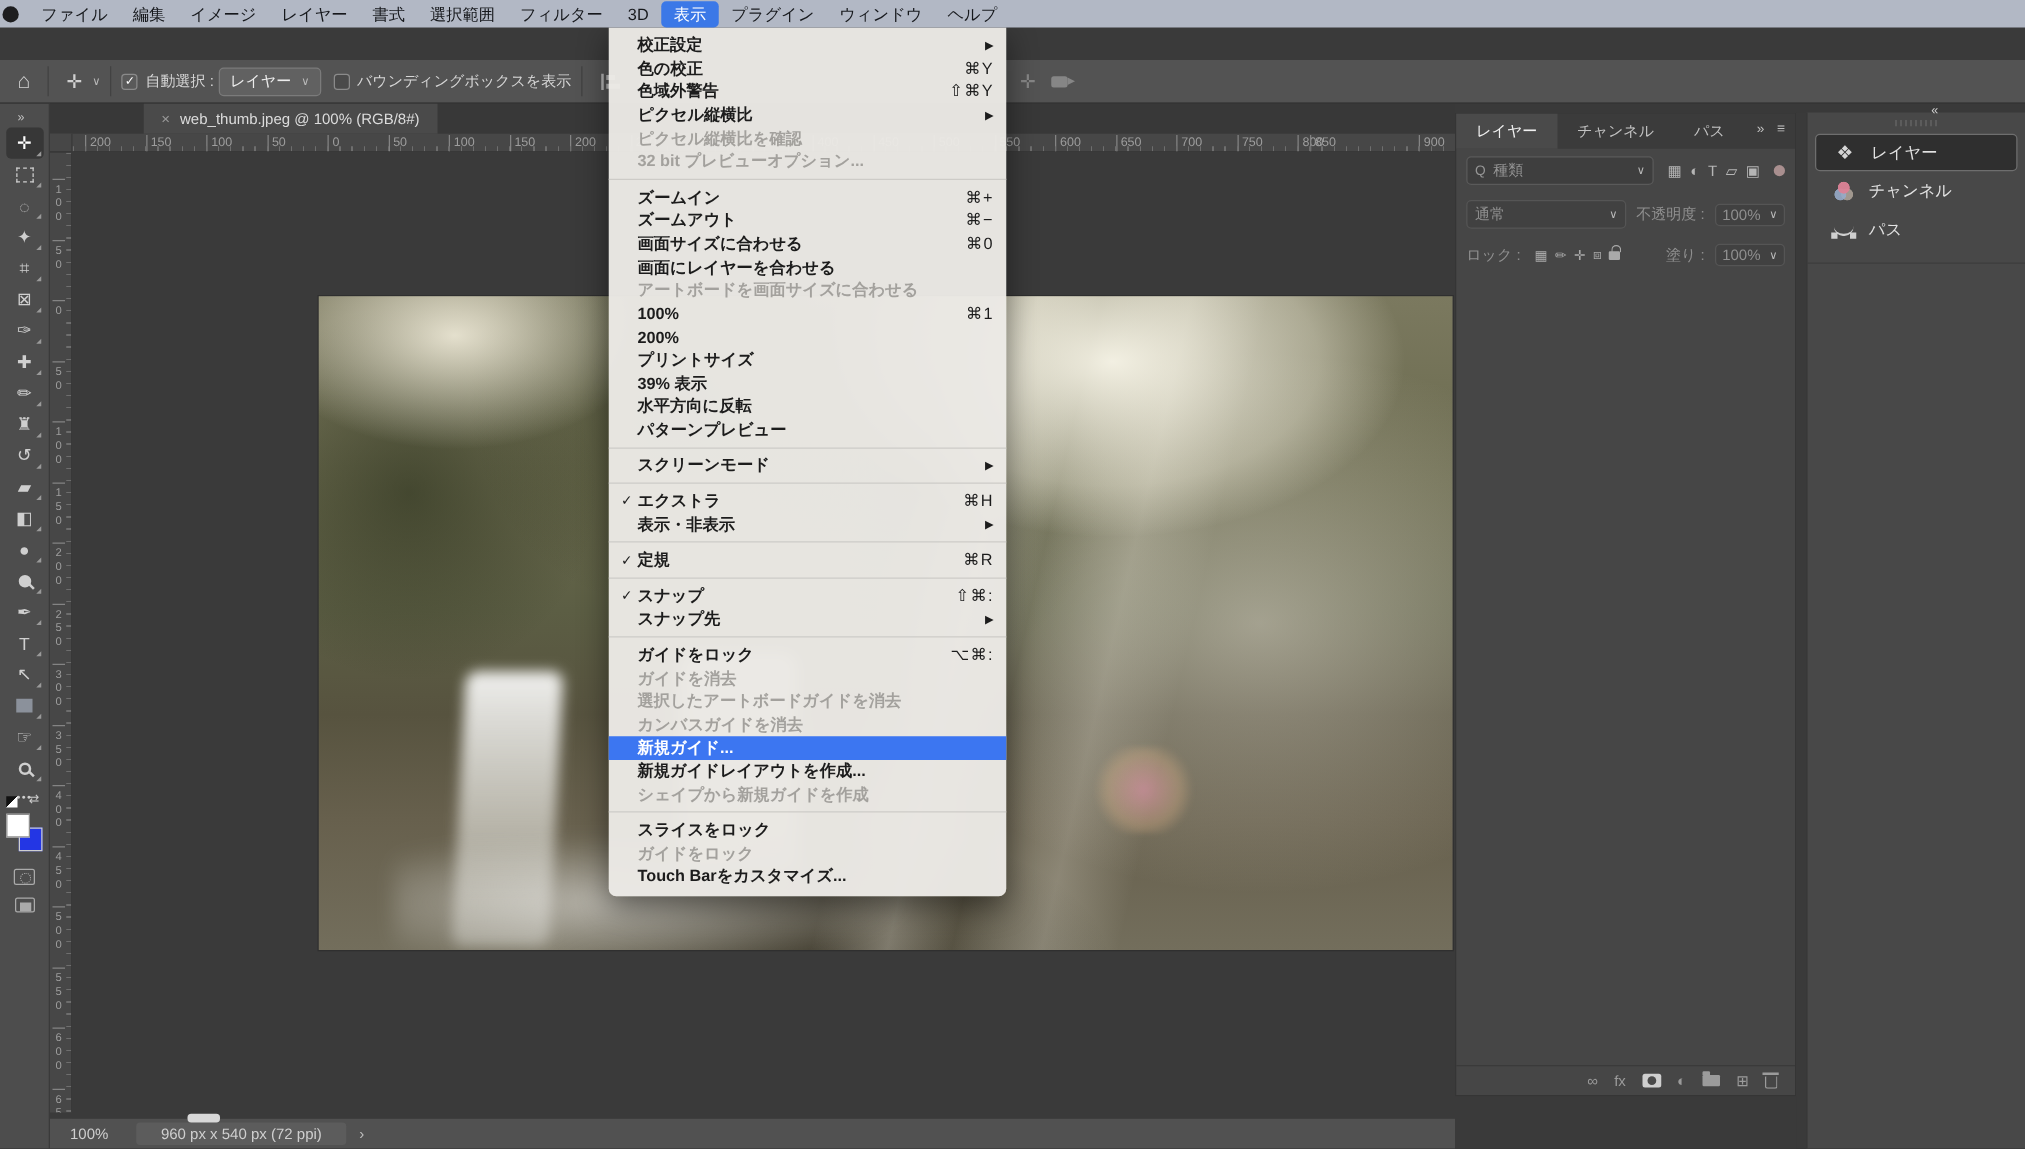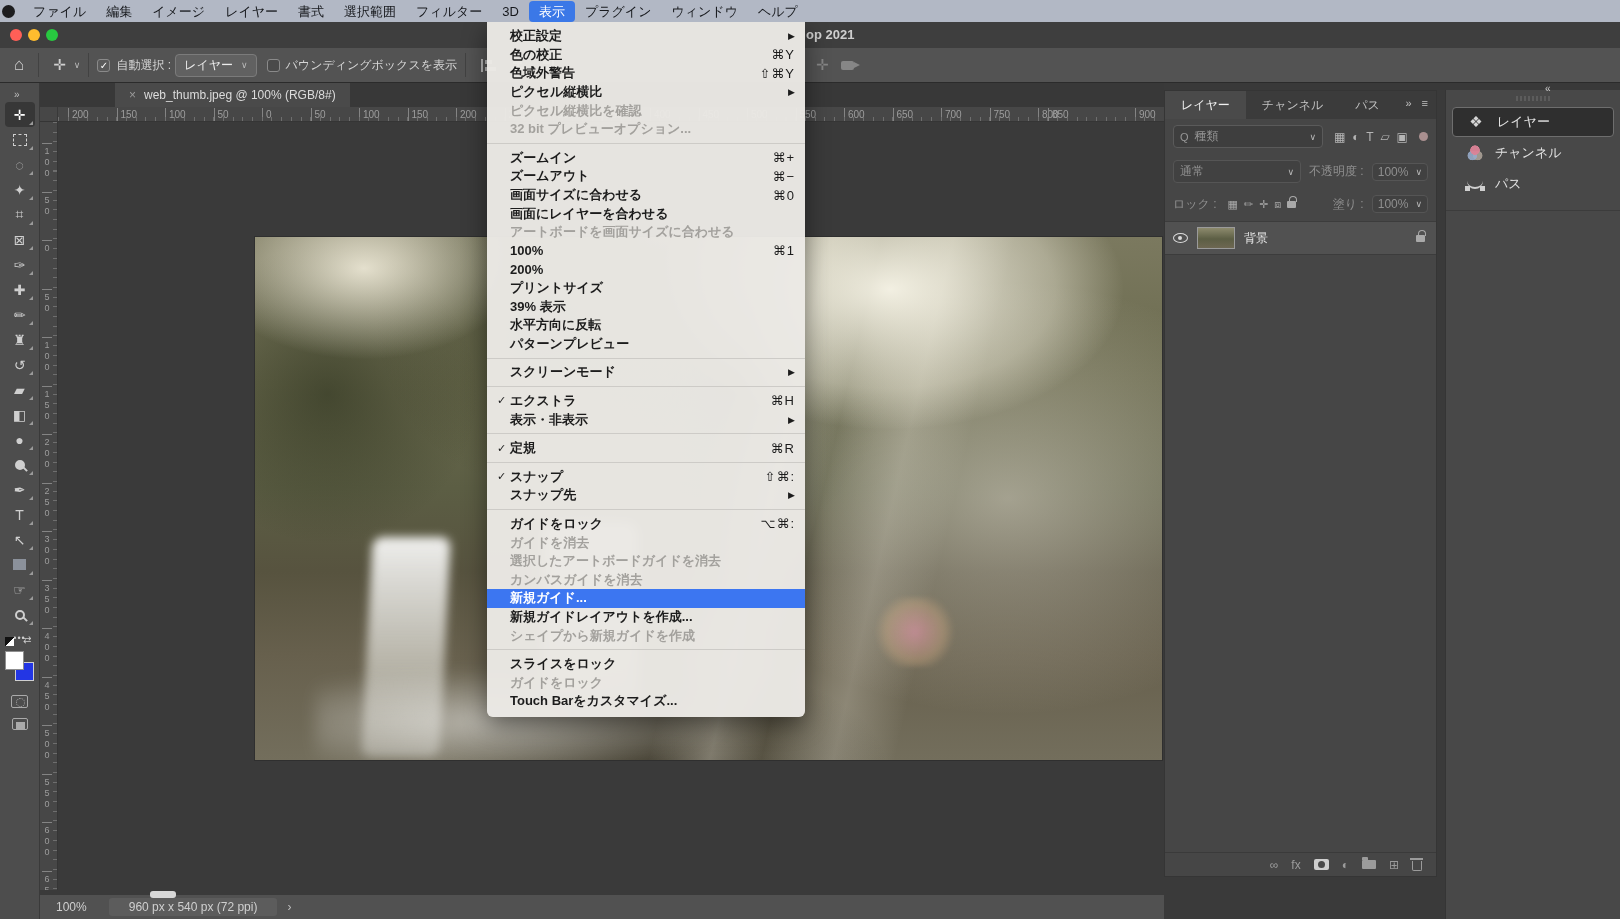--- a/index.html
+++ b/index.html
@@ -160,26 +160,20 @@
   #status-chev{margin-left:10px;color:#bdbdbd;}
   #scroll-thumb{position:absolute;left:110px;top:-4px;width:26px;height:7px;background:#d8d8d8;border-radius:3px;}
   #panels-strip{position:absolute;left:1164px;top:83px;width:456px;height:7px;background:#393939;}
   #below-panel{position:absolute;left:1164px;top:877px;width:273px;height:42px;background:#3a3a3a;}
 </style>
 </head>
 <body>
 
 <div id="stage">
 
-  <div id="titlebar">
-    <div class="tl r"></div>
-    <div class="tl y"></div>
-    <div class="tl g"></div>
-    <span id="app-title">op 2021</span>
-  </div>
 
   <div id="optbar">
     <span class="ob-ic" style="margin-left:14px;font-size:17px;">⌂</span>
     <span class="ob-sep"></span>
     <span class="ob-ic">✛</span>
     <span class="chev">∨</span>
     <span class="ob-sep"></span>
     <span class="cbx checked">✓</span>
     <span>自動選択 :</span>
     <span class="dd">
@@ -391,26 +385,20 @@
           <span class="lk-ic">⧈</span>
           <span class="lk-ic ic-padlock"></span>
         </span>
       <span style="flex:1;"></span>
       <span class="lbl-dis">塗り :</span>
       <span class="num">
           <span>100%</span>
           <span class="chev">∨</span>
         </span>
     </div>
-    <div id="layer-row">
-      <span class="ic-eye"></span>
-      <span id="layer-thumb"></span>
-      <span id="layer-name">背景</span>
-      <span class="ic-padlock"></span>
-    </div>
     <div id="panel-bottom">
         <span class="pb-ic">∞</span>
         <span class="pb-ic">fx</span>
         <span class="pb-ic ic-mask"></span>
         <span class="pb-ic">◐</span>
         <span class="pb-ic ic-folder"></span>
         <span class="pb-ic">⊞</span>
         <span class="pb-ic ic-trash"></span>
       </div>
   </div>

